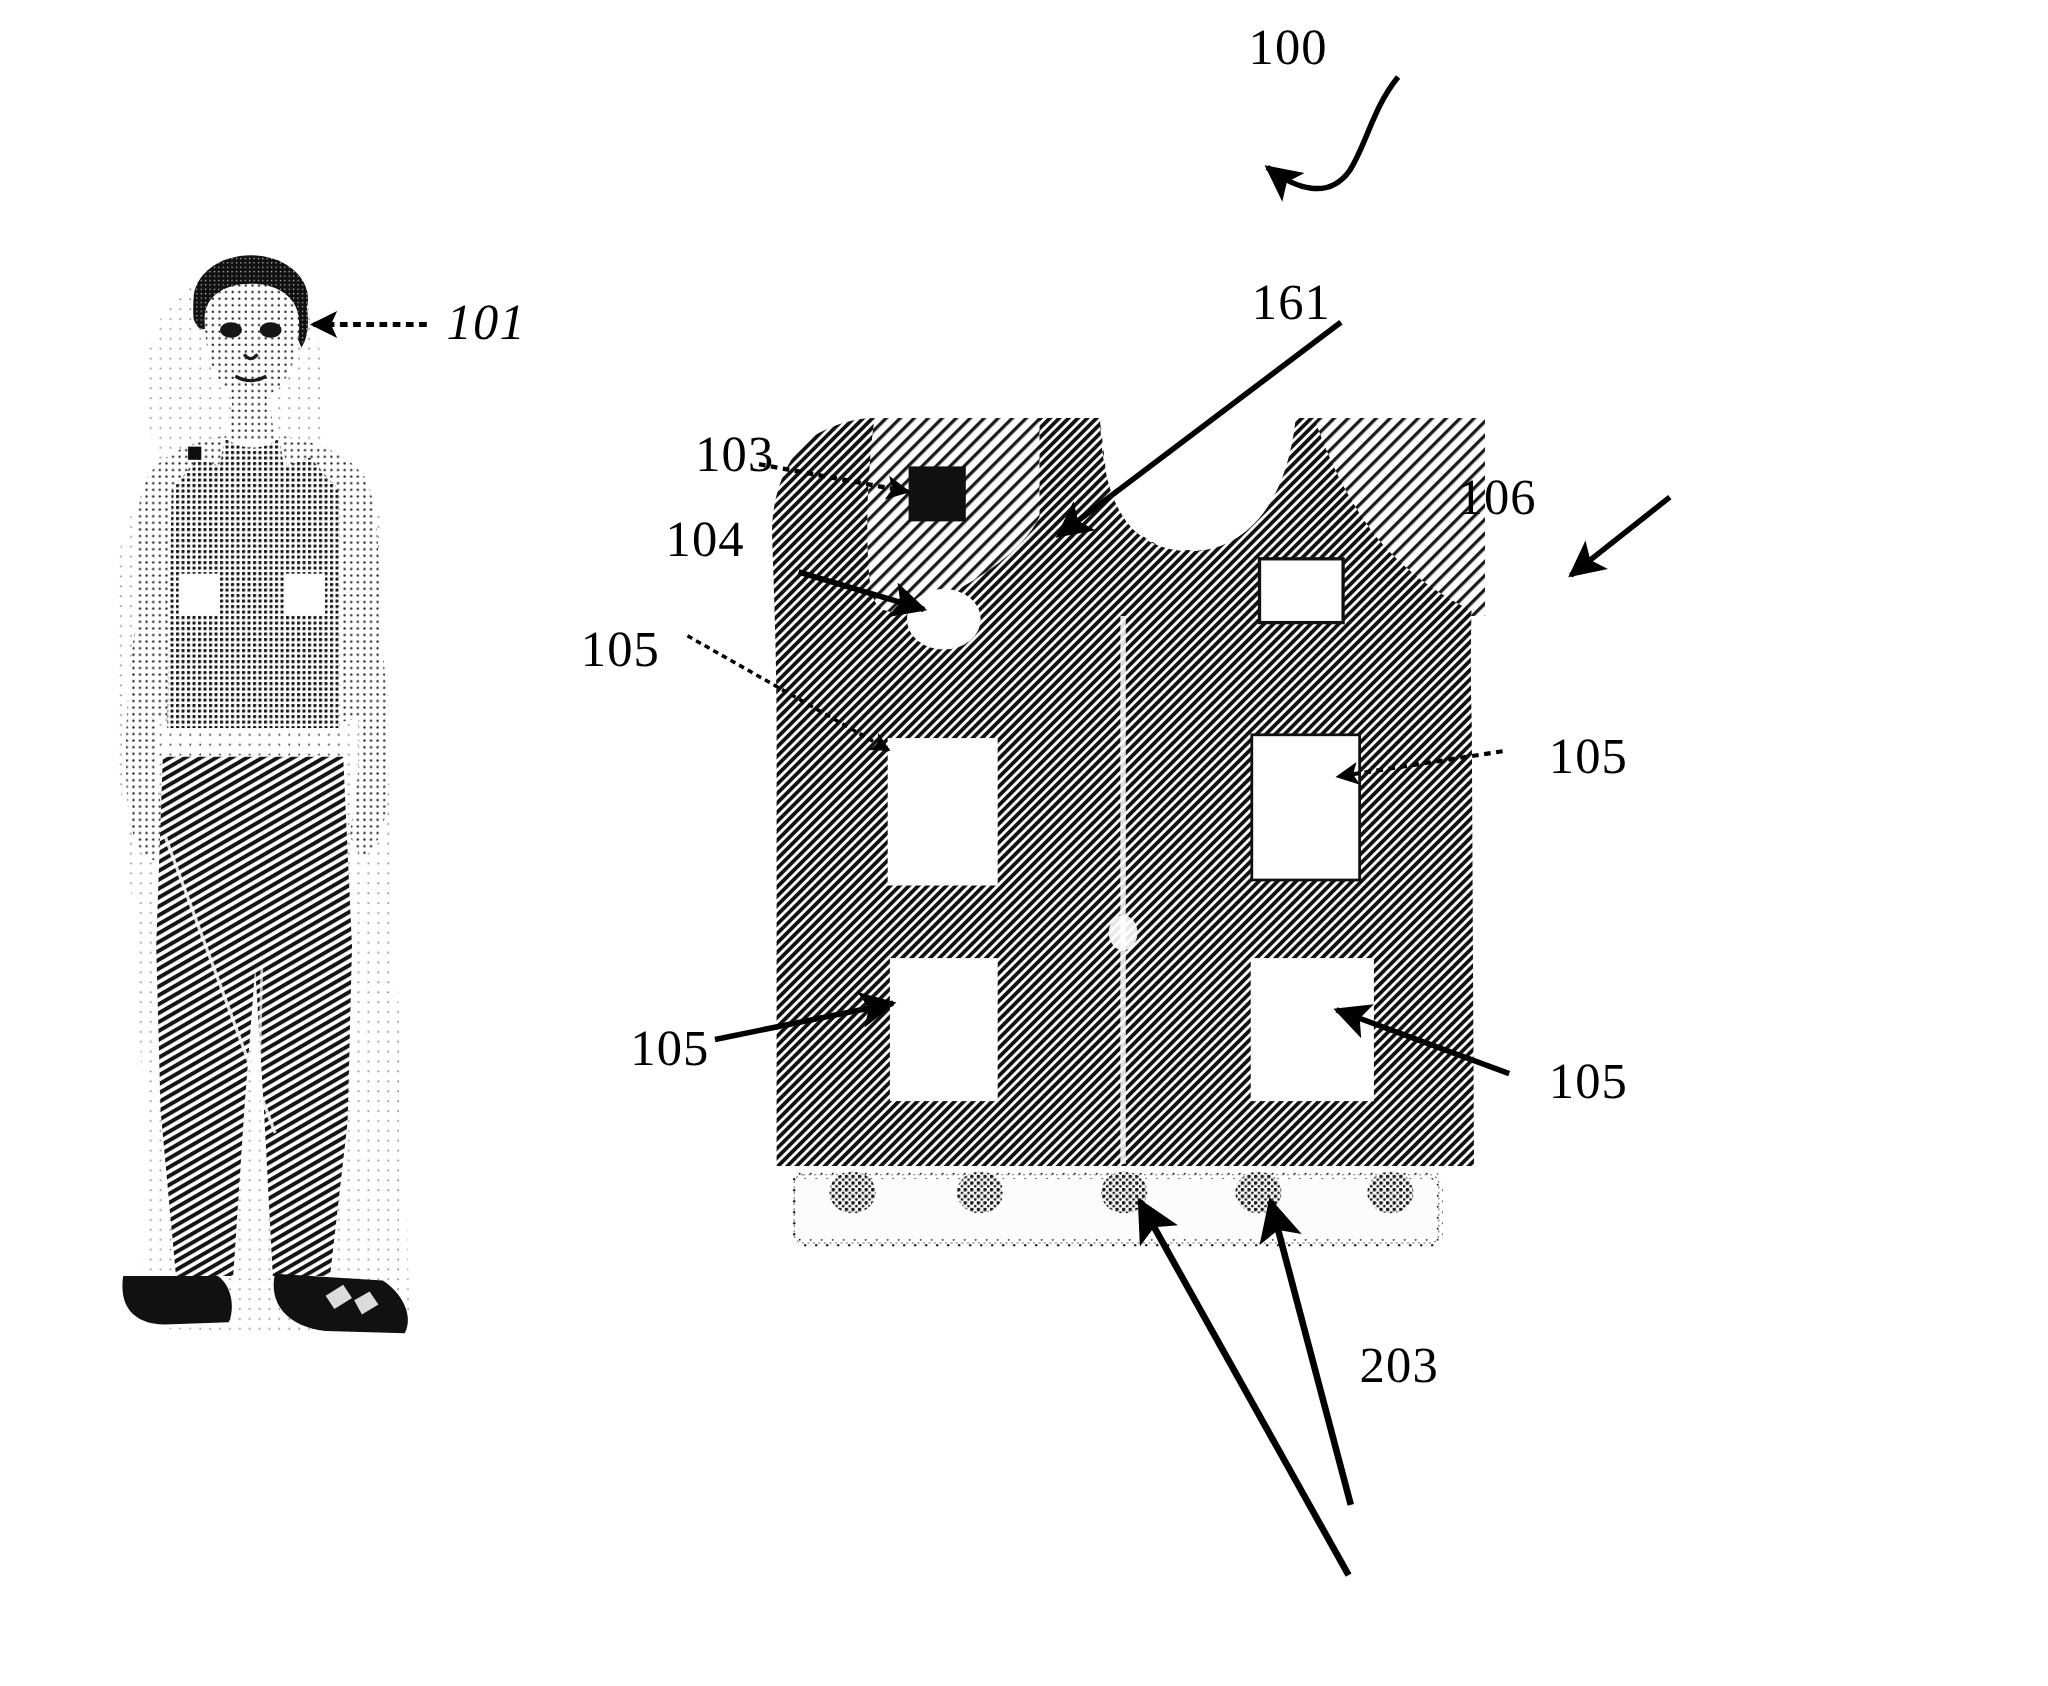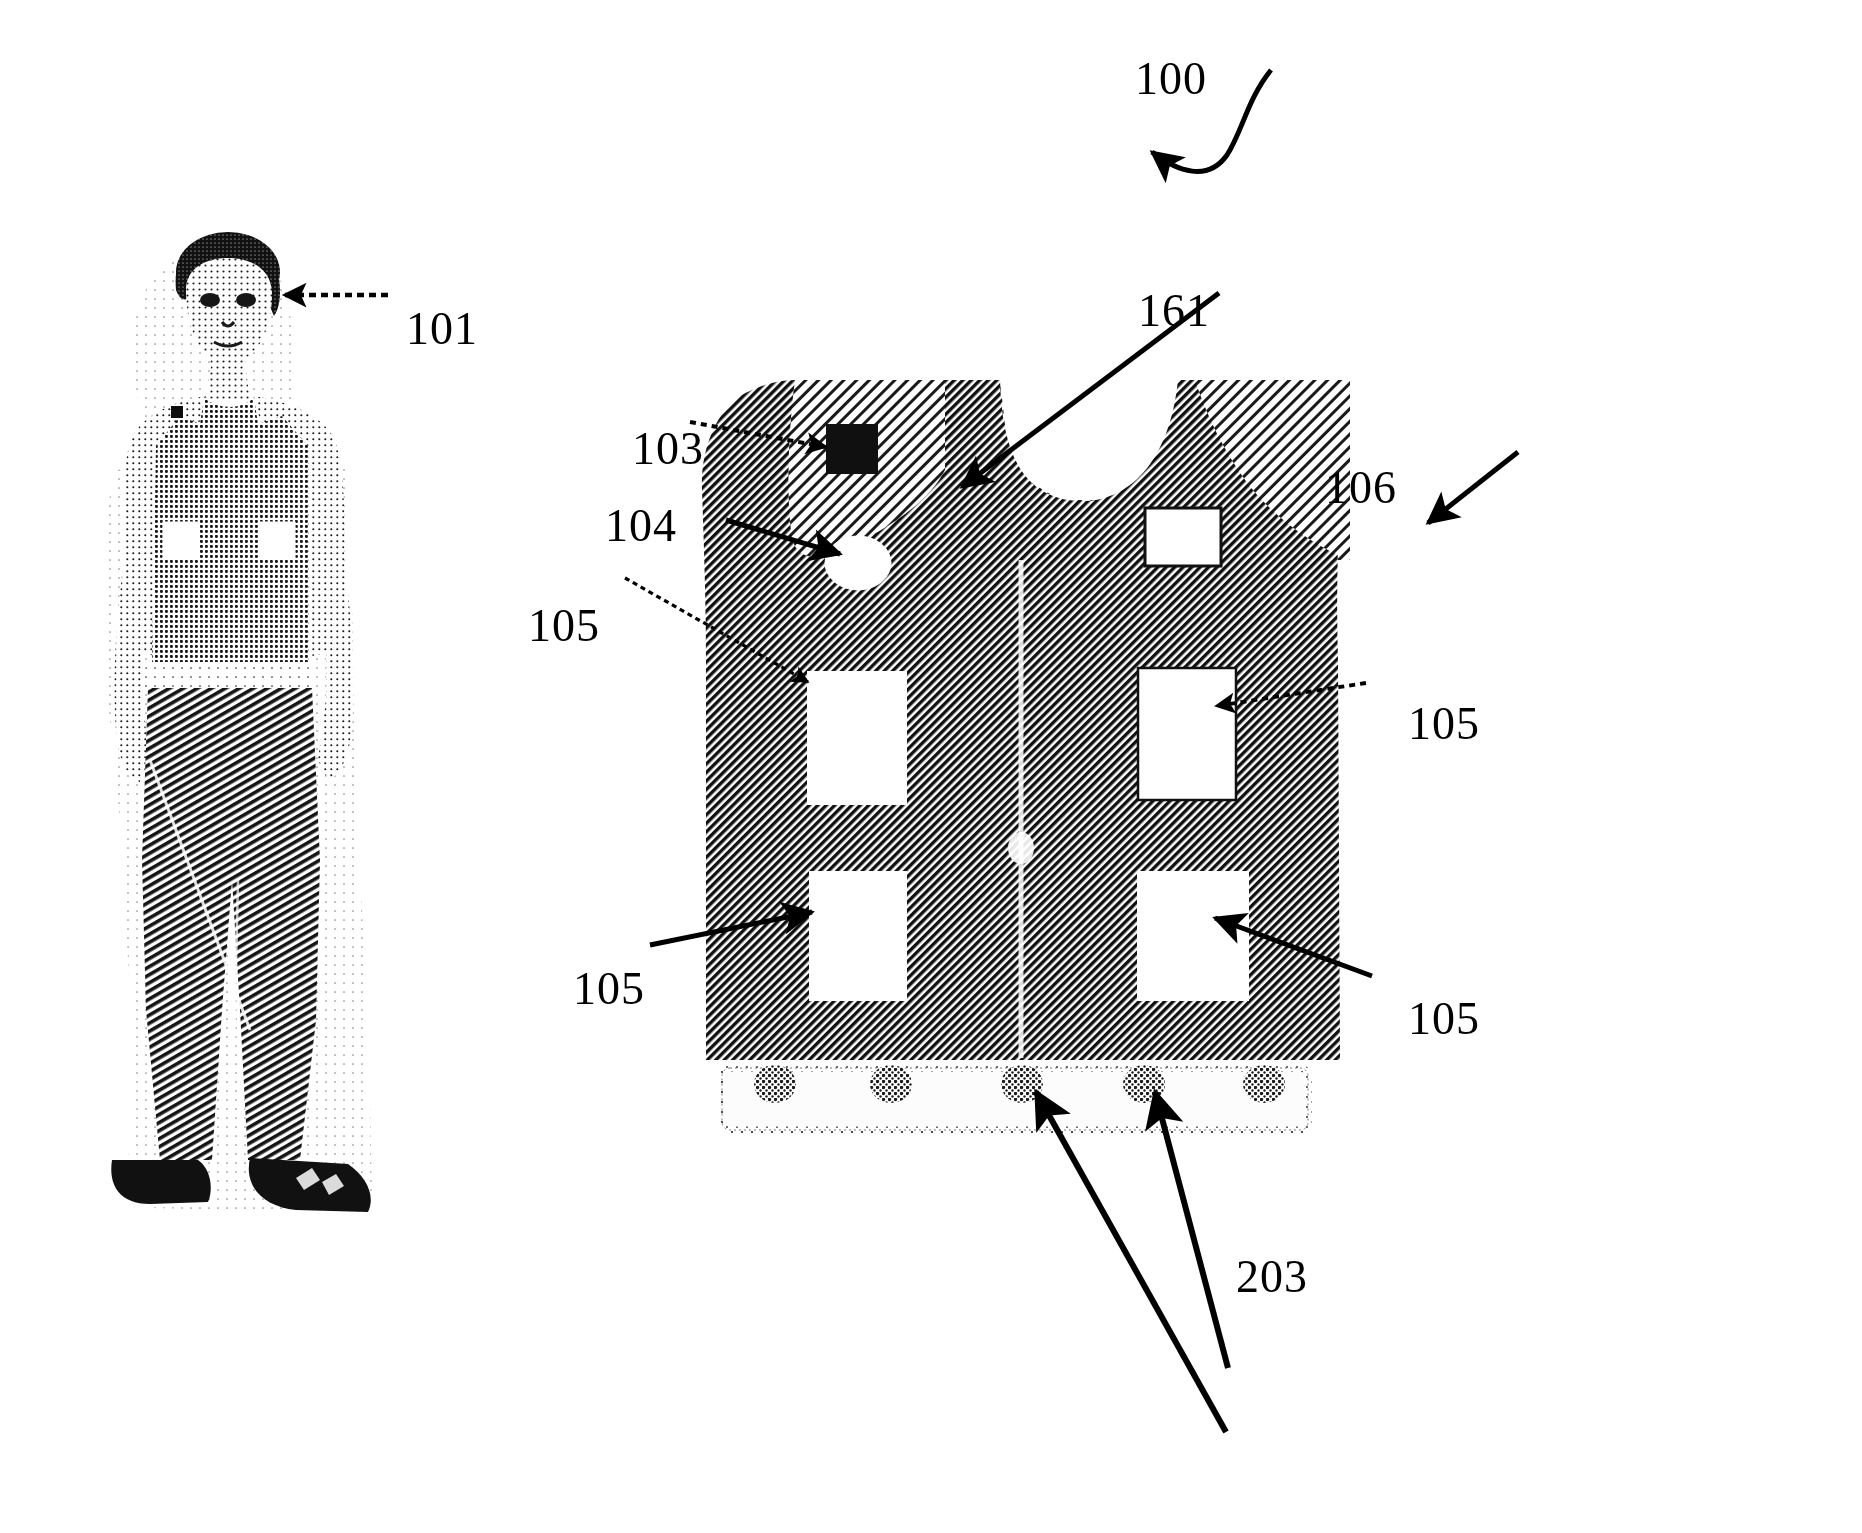--- a/index.html
+++ b/index.html
@@ -24,21 +24,20 @@
   }
   .ref-label{
     position:absolute;
     font-family:"Liberation Serif", serif;
     font-size:46px;
     letter-spacing:1px;
     color:#000;
     white-space:nowrap;
     line-height:1;
     user-select:none;
-    margin-top:36px;
   }
 </style>
 </head>
 <body>
 
 <div id="figure">
 
   <svg viewBox="0 0 1862 1533" xmlns="http://www.w3.org/2000/svg">
     <defs>
 
@@ -233,21 +232,21 @@
 
       <path d="M 1518 452 L 1428 523" stroke-width="5" marker-end="url(#arrowSolid)"></path>
 
       <path d="M 1226 1432 L 1036 1092" stroke-width="6" marker-end="url(#arrowSolid)"></path>
       <path d="M 1228 1368 L 1155 1092" stroke-width="6" marker-end="url(#arrowSolid)"></path>
     </g>
   </svg>
 
   <div class="ref-label" style="left:1135px; top:20px;">100</div>
 
-  <div class="ref-label" style="left:406px; top:270px;">101</div>
+  <div class="ref-label" style="left:406px; top:270px;font-style:italic;">101</div>
 
   <div class="ref-label" style="left:1138px; top:252px;">161</div>
 
   <div class="ref-label" style="left:632px; top:390px;">103</div>
 
   <div class="ref-label" style="left:605px; top:467px;">104</div>
 
   <div class="ref-label" style="left:528px; top:567px;">105</div>
 
   <div class="ref-label" style="left:1408px; top:665px;">105</div>

